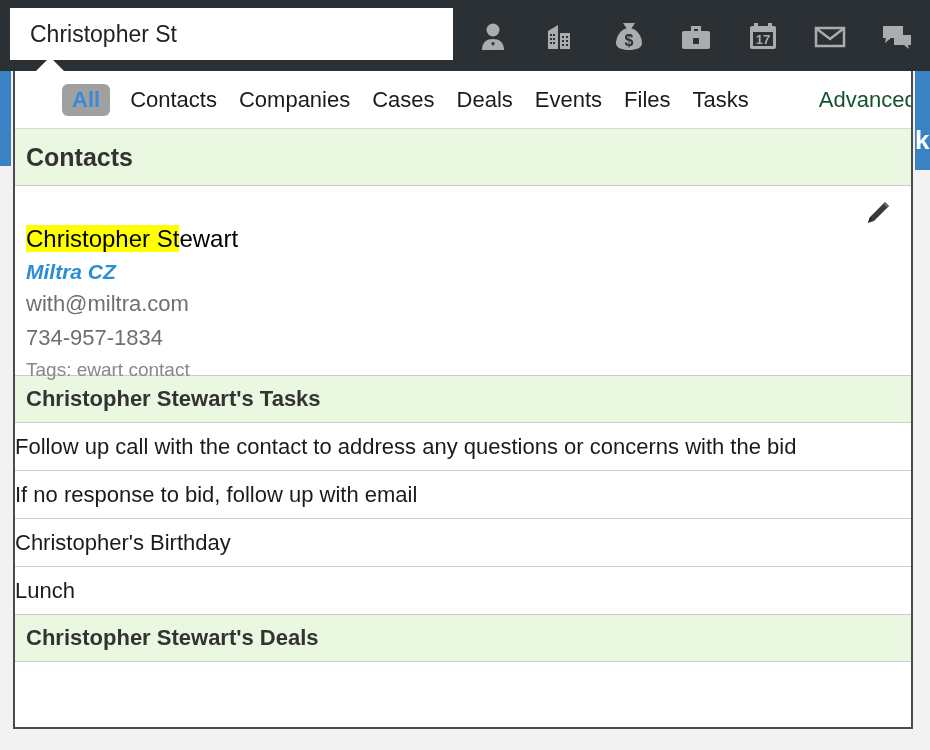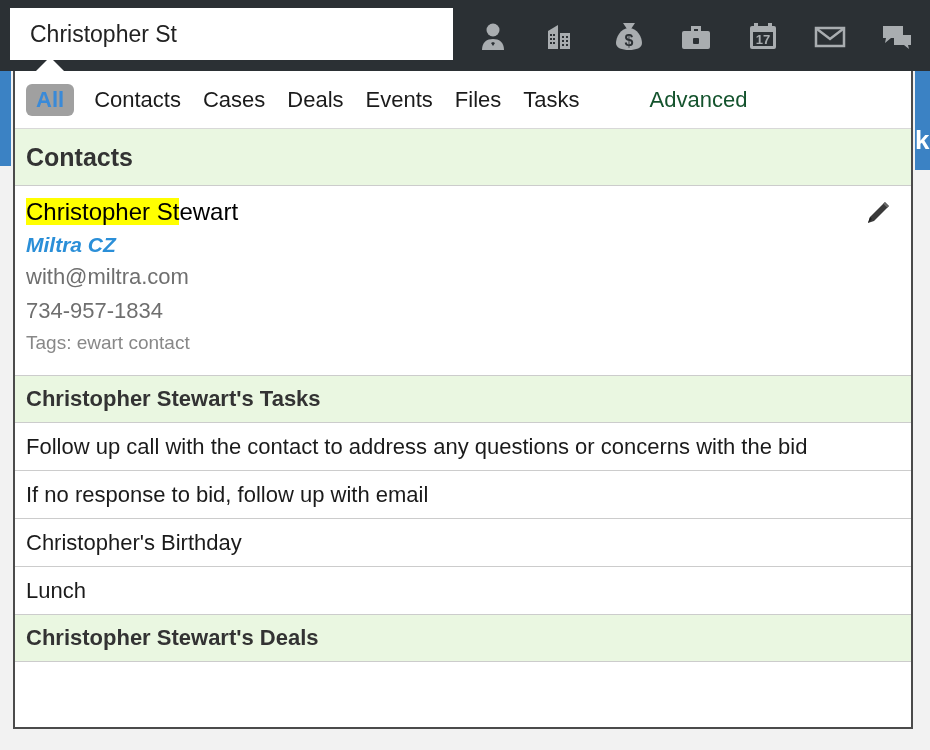--- a/index.html
+++ b/index.html
@@ -139,20 +139,21 @@
     cursor: pointer;
     white-space: nowrap;
   }
   .tab.active {
     background: #a0a0a0;
     color: #3a8ad8;
     font-weight: bold;
     border-radius: 6px;
     padding: 3px 10px;
     margin-right: 20px;
+    margin-left: 36px;
   }
   .tab.link {
     color: #14532d;
     margin-left: 48px;
   }
 
   
   .section-head {
     background: #eaf7e1;
     box-sizing: border-box;
@@ -180,20 +181,21 @@
     box-sizing: border-box;
     border-bottom: 1px solid #cccccc;
     padding: 10px 11px 14px 11px;
     height: 190px;
   }
   .contact-name {
     font-size: 24px;
     color: #000000;
     line-height: 32px;
     margin-bottom: 2px;
+    margin-top: 27px;
   }
   .hl { background: #ffff00; }
   .contact-company {
     font-size: 21px;
     color: #2b8fd8;
     font-weight: bold;
     line-height: 30px;
     cursor: pointer;
     font-style: italic;
   }
@@ -214,21 +216,20 @@
     cursor: pointer;
   }
 
   
   .list-row {
     height: 48px;
     box-sizing: border-box;
     border-bottom: 1px solid #cccccc;
     display: flex;
     align-items: center;
-    padding-left: 11px;
     font-size: 22px;
     color: #1b1b1b;
     white-space: nowrap;
     overflow: hidden;
     cursor: pointer;
   }
   .tail-row { height: 30px; background: #ffffff; }
 </style>
 </head>
 <body>
@@ -334,20 +335,21 @@
     </div>
   </div>
 
   <div class="caret"></div>
 
   <div class="panel">
 
     <div class="tabs">
       <div class="tab active">All</div>
       <div class="tab">Contacts</div>
+      <div class="tab">Companies</div>
       <div class="tab">Cases</div>
       <div class="tab">Deals</div>
       <div class="tab">Events</div>
       <div class="tab">Files</div>
       <div class="tab">Tasks</div>
       <div class="tab link">Advanced</div>
     </div>
 
     <div class="section-head big">
       <span class="section-title">Contacts</span>

